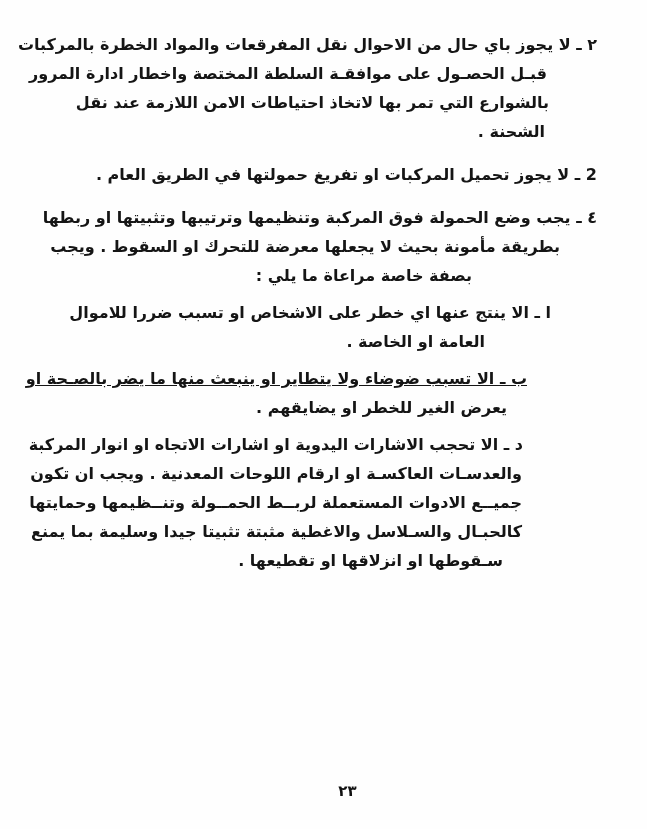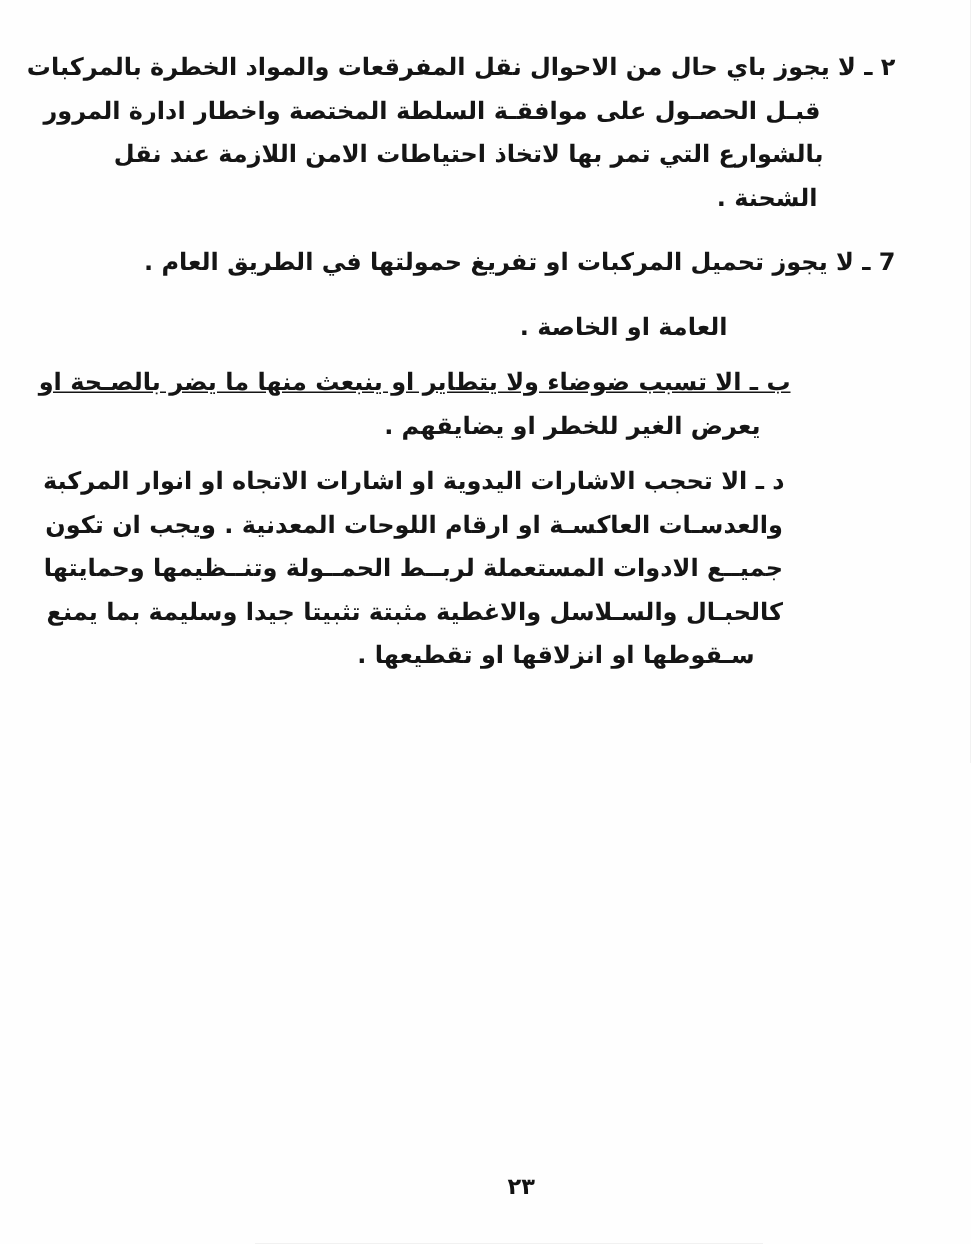--- a/index.html
+++ b/index.html
@@ -78,25 +78,31 @@
   <div class="content">
 
     <div class="clause mb14">
       <div class="line j o0">٢ ـ لا يجوز باي حال من الاحوال نقل المفرقعات والمواد الخطرة بالمركبات</div>
       <div class="line j o50">قبـل الحصـول على موافقـة السلطة المختصة واخطار ادارة المرور</div>
       <div class="line j o48">بالشوارع التي تمر بها لاتخاذ احتياطات الامن اللازمة عند نقل</div>
       <div class="line r o52">الشحنة .</div>
     </div>
 
     <div class="clause mb14">
-      <div class="line r o0">7 ـ لا يجوز تحميل المركبات او تفريغ حمولتها في الطريق العام .</div>
+      <div class="line r o0">2 ـ لا يجوز تحميل المركبات او تفريغ حمولتها في الطريق العام .</div>
     </div>
 
+    <div class="clause mb8">
+      <div class="line j o0">٤ ـ يجب وضع الحمولة فوق المركبة وتنظيمها وترتيبها وتثبيتها او ربطها</div>
+      <div class="line j o37">بطريقة مأمونة بحيث لا يجعلها معرضة للتحرك او السقوط . ويجب</div>
+      <div class="line r o125">بصفة خاصة مراعاة ما يلي :</div>
+    </div>
 
     <div class="clause mb8">
+      <div class="line j o46">ا ـ الا ينتج عنها اي خطر على الاشخاص او تسبب ضررا للاموال</div>
       <div class="line r o112">العامة او الخاصة .</div>
     </div>
 
     <div class="clause mb8">
       <div class="line j o70">ب ـ الا تسبب ضوضاء ولا يتطاير او ينبعث منها ما يضر بالصـحة او</div>
       <div class="line r o90">يعرض الغير للخطر او يضايقهم .</div>
     </div>
 
 
     <div class="clause">

